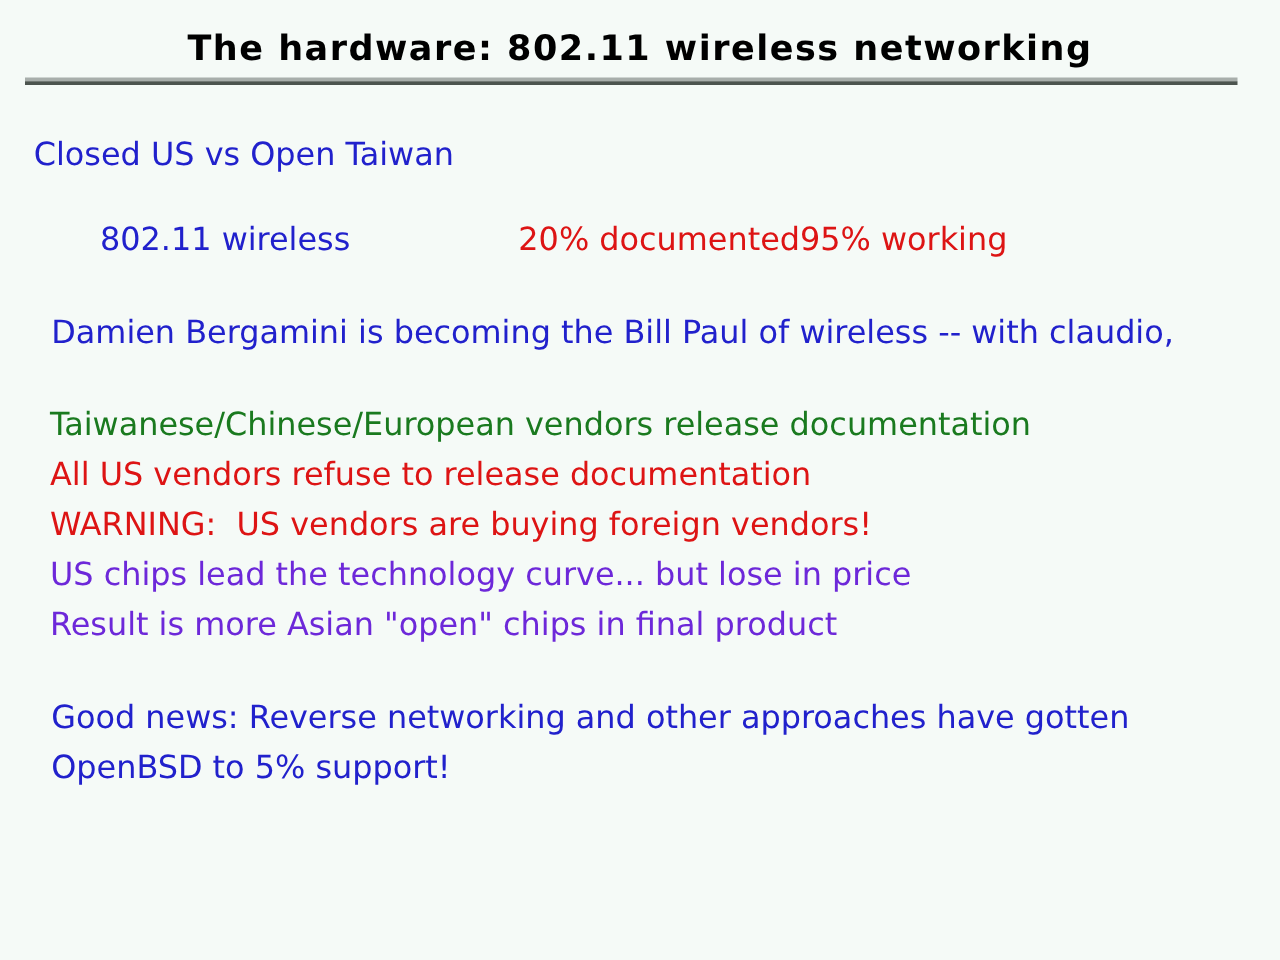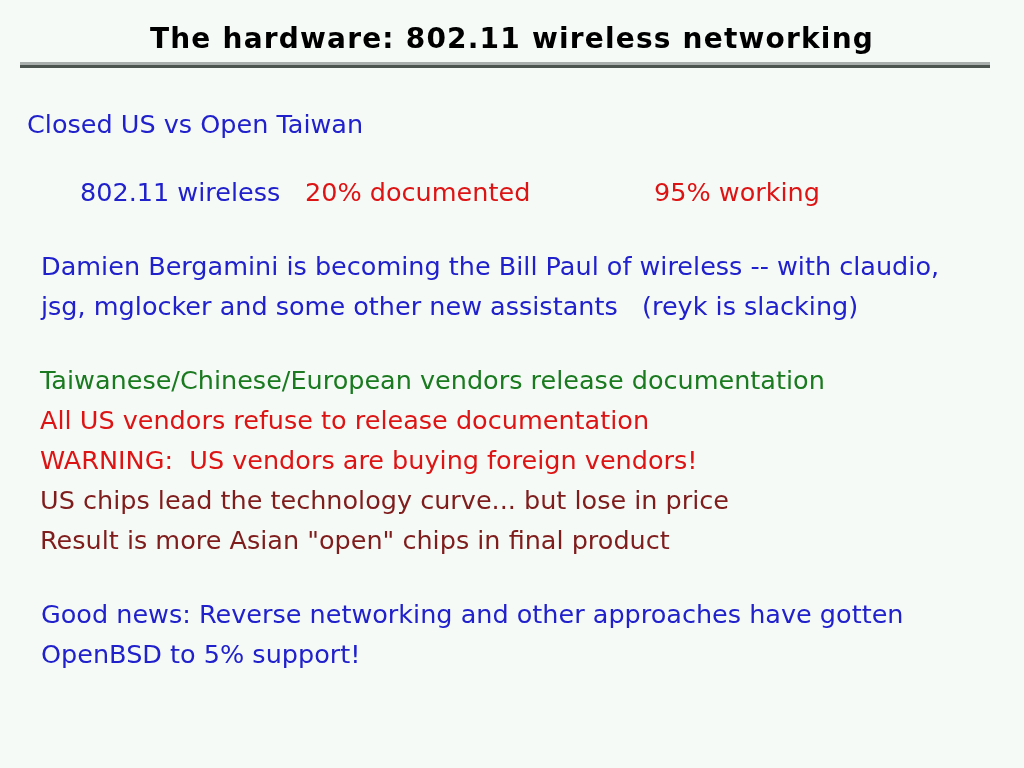--- a/index.html
+++ b/index.html
@@ -69,32 +69,32 @@
     white-space: pre;
     margin: 0;
   }
 
   .indent0 { padding-left: 27px; }
   .indent1 { padding-left: 40px; }
 
   .blue   { color: #2121cc; }
   .red    { color: #dd1414; }
   .green  { color: #1a7a1f; }
-  .orange { color: #7f1d1d; }
+  .orange { color: #6d28d9; }
   .spacer-md { height: 28px; }
   .spacer-lg { height: 34px; }
 
   .cols {
     display: flex;
     align-items: baseline;
     padding-left: 80px;
   }
   .col-a { width: 225px; flex: 0 0 auto; }
-  .col-b { width: 335px; flex: 0 0 auto; }
-  .col-c { flex: 0 0 auto; margin-left: 14px; }
+  .col-b { width: 335px; flex: 0 0 auto; text-align: right; }
+  .col-c { flex: 0 0 auto; }
 
   .para-line { display: block; margin-left: 14px; }
 </style>
 </head>
 <body>
 
 <div class="slide">
 
   <div class="slide-title">The hardware: 802.11 wireless networking</div>
 
@@ -112,21 +112,20 @@
     <div class="line cols">
       <span class="col-a blue">802.11 wireless</span>
       <span class="col-b red">20% documented</span>
       <span class="col-c red">95% working</span>
     </div>
 
     <div class="spacer-lg"></div>
 
     <div>
       <div class="line indent0 blue para-line">Damien Bergamini is becoming the Bill Paul of wireless -- with claudio,</div>
-      <div class="line indent0 blue para-line">jsg, mglocker and some other new assistants   (reyk is slacking)</div>
     </div>
 
     <div class="spacer-lg"></div>
 
     <div>
       <div class="line indent1 green">Taiwanese/Chinese/European vendors release documentation</div>
       <div class="line indent1 red">All US vendors refuse to release documentation</div>
       <div class="line indent1 red">WARNING:  US vendors are buying foreign vendors!</div>
       <div class="line indent1 orange">US chips lead the technology curve... but lose in price</div>
       <div class="line indent1 orange">Result is more Asian "open" chips in final product</div>

